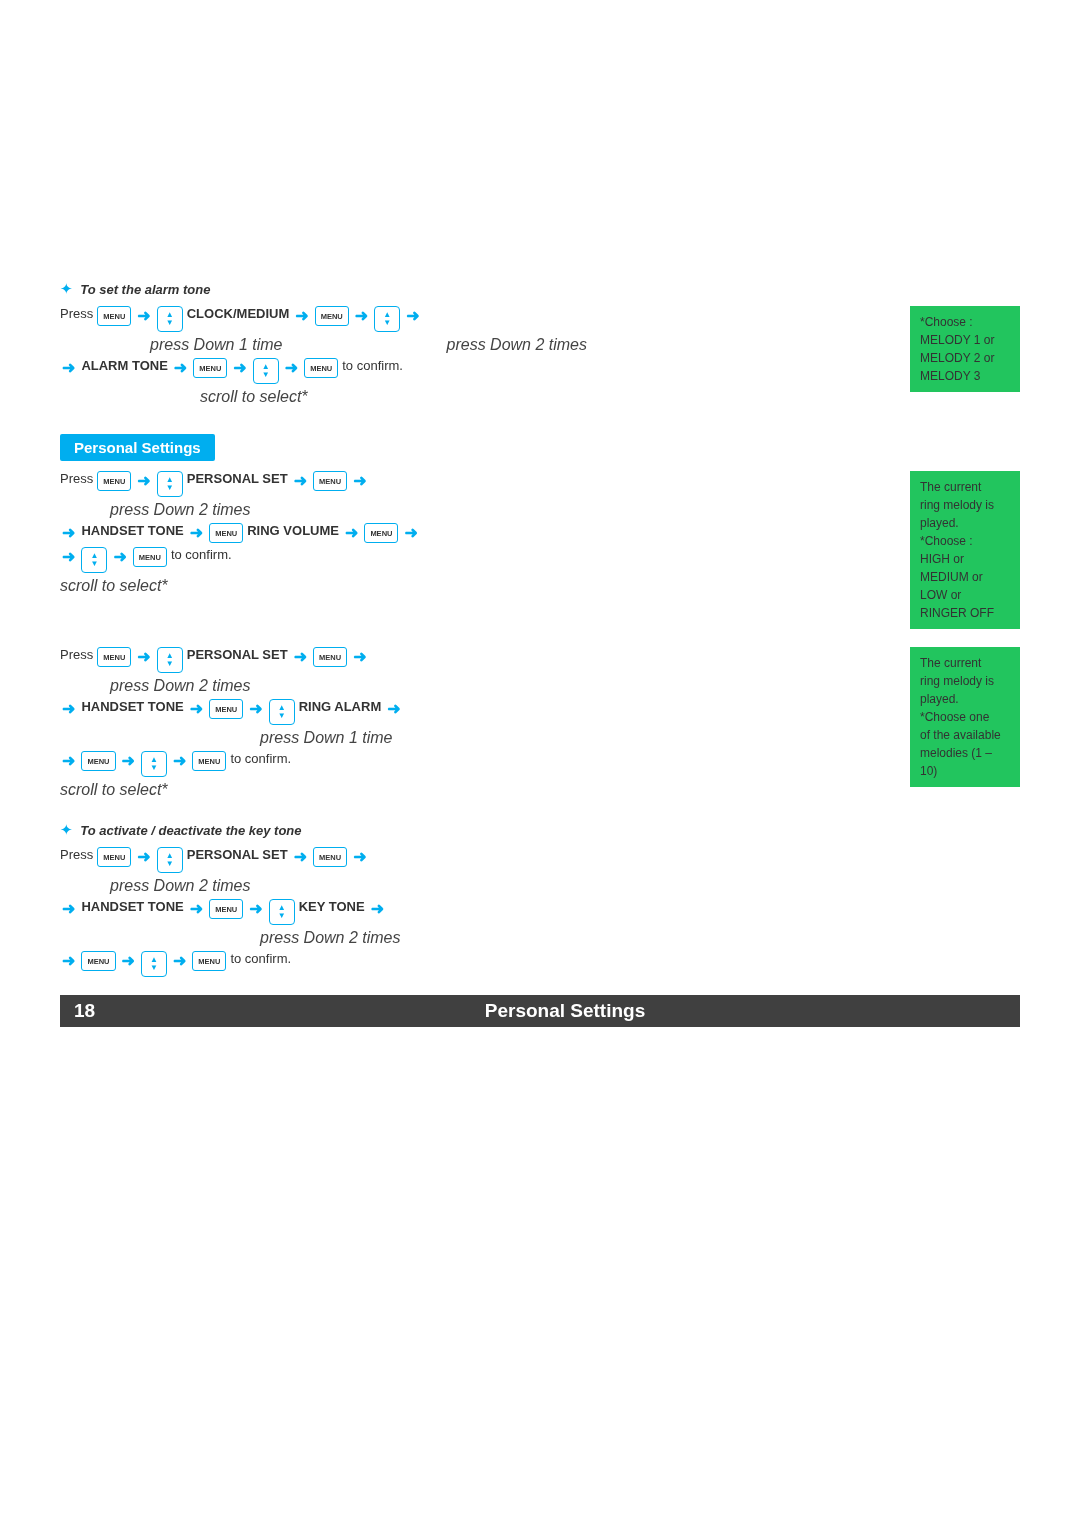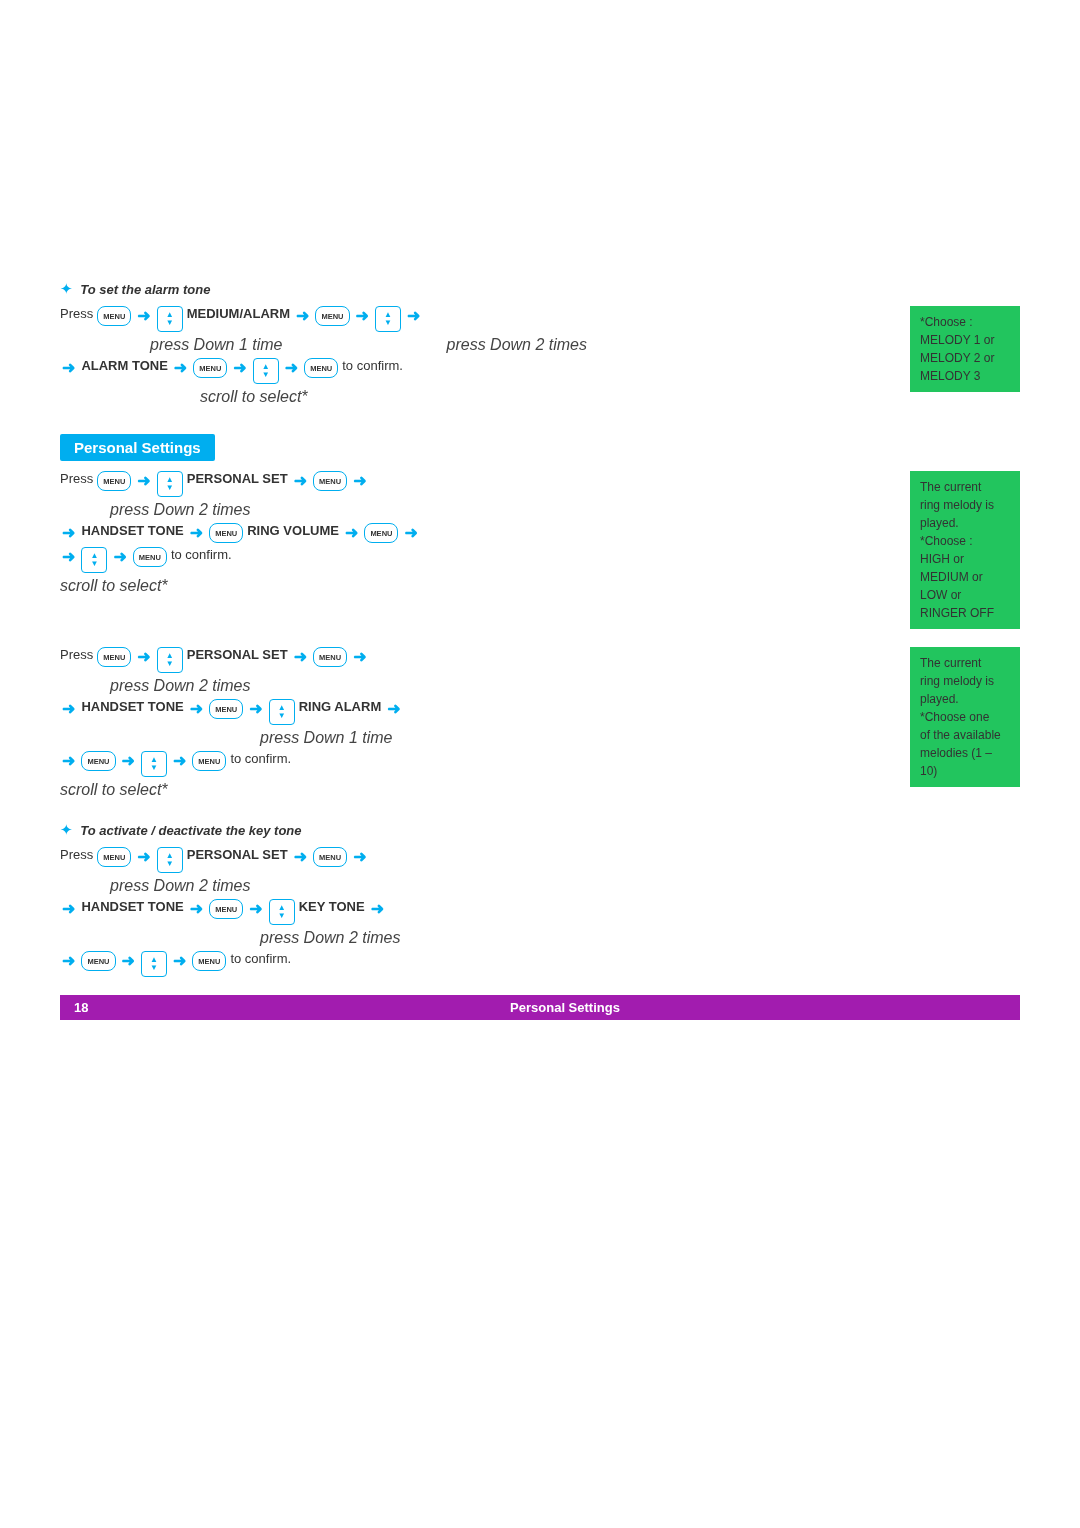--- a/index.html
+++ b/index.html
@@ -66,21 +66,21 @@
       margin-bottom: 4px;
       gap: 4px;
     }
 
     
     .btn-menu {
       display: inline-flex;
       align-items: center;
       justify-content: center;
       border: 1.5px solid #00aeef;
-      border-radius: 8px;
+      border-radius: 3px;
       padding: 2px 5px;
       font-size: 9px;
       color: #333;
       min-width: 30px;
       height: 20px;
       background: #fff;
       font-weight: bold;
       letter-spacing: 0;
     }
 
@@ -152,23 +152,23 @@
       flex: 1;
     }
 
     
     .indent {
       margin-left: 40px;
     }
 
     
     .footer-bar {
-      background: #a21caf;
+      background: #404040;
       color: #fff;
-      font-size: 13px;
+      font-size: 19px;
       padding: 5px 14px;
       display: flex;
       align-items: center;
       margin-top: 14px;
     }
 
     .footer-bar .page-num {
       font-weight: bold;
       margin-right: 20px;
       min-width: 30px;
@@ -210,21 +210,21 @@
           <div class="steps-row">
             <span class="press-text">Press</span>
             <span class="btn-menu">
                 <small>MENU</small>
               </span>
             <span class="arrow">➜</span>
             <span class="btn-scroll">
               <span class="arrow-up">▲</span>
               <span class="arrow-dn">▼</span>
             </span>
-            <span class="step-text">MEDIUM/ALARM</span>
+            <span class="step-text">CLOCK/MEDIUM</span>
             <span class="arrow">➜</span>
             <span class="btn-menu">
                 <small>MENU</small>
               </span>
             <span class="arrow">➜</span>
             <span class="btn-scroll">
               <span class="arrow-up">▲</span>
               <span class="arrow-dn">▼</span>
             </span>
             <span class="arrow">➜</span>

